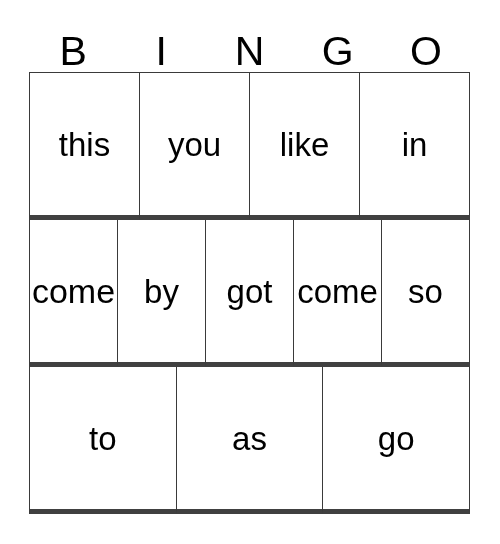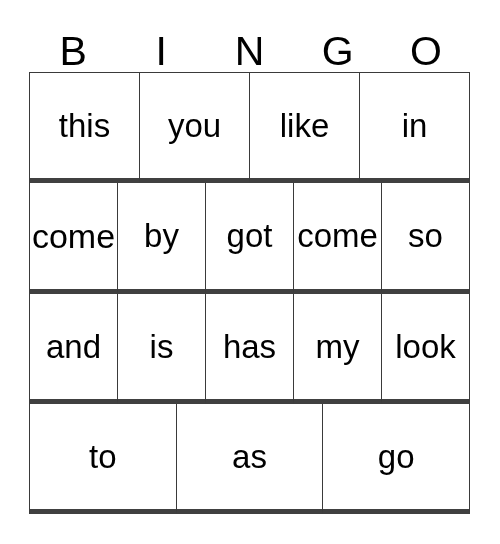--- a/index.html
+++ b/index.html
@@ -142,37 +142,20 @@
           <span class="cell-text">got</span>
         </div>
       <div class="grid-cell">
           <span class="cell-text">come</span>
         </div>
       <div class="grid-cell">
           <span class="cell-text">so</span>
         </div>
     </div>
 
-    <div class="grid-row">
-      <div class="grid-cell">
-          <span class="cell-text">and</span>
-        </div>
-      <div class="grid-cell">
-          <span class="cell-text">is</span>
-        </div>
-      <div class="grid-cell">
-          <span class="cell-text">has</span>
-        </div>
-      <div class="grid-cell">
-          <span class="cell-text">my</span>
-        </div>
-      <div class="grid-cell">
-          <span class="cell-text">look</span>
-        </div>
-    </div>
 
 
     <div class="grid-row">
       <div class="grid-cell">
           <span class="cell-text">to</span>
         </div>
       <div class="grid-cell">
           <span class="cell-text">as</span>
         </div>
       <div class="grid-cell">

